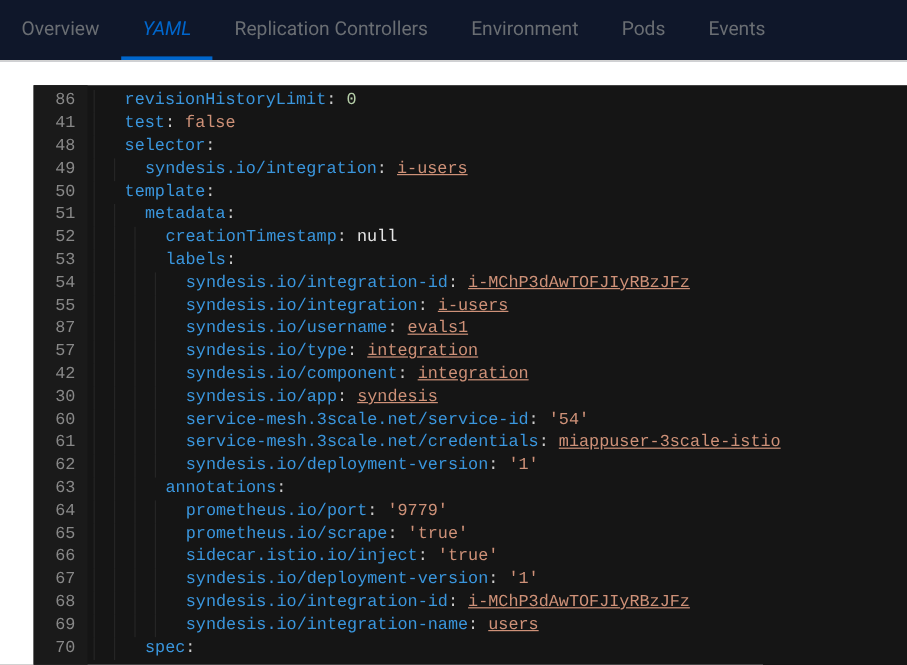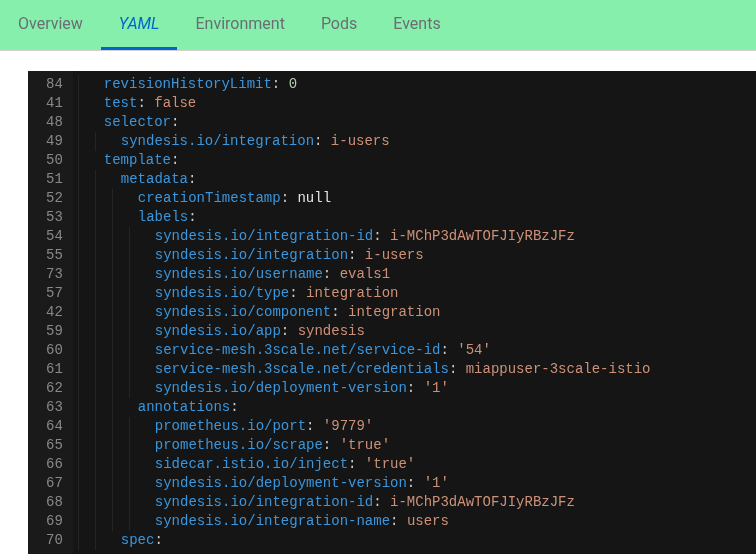--- a/index.html
+++ b/index.html
@@ -1,61 +1,62 @@
 <!DOCTYPE html>
 <html><head>
 <meta charset="utf-8">
 <style>
 * { margin: 0; padding: 0; box-sizing: border-box; }
 body { font-family: -apple-system, BlinkMacSystemFont, "Segoe UI", Roboto, sans-serif; background: #fff; width: 756px; height: 554px; overflow: hidden; }
-.tabs { display: flex; border-bottom: 1px solid #d2d2d2; background: #86efac; }
+.tabs { display: flex; border-bottom: 1px solid #d2d2d2; background: #0f172a; }
 .tab { padding: 14px 18px; font-size: 16px; color: #6a6e73; cursor: pointer; border-bottom: 3px solid transparent; }
 .tab.active { color: #0066cc; border-bottom-color: #0066cc; font-style: italic; }
 .code-area { background: #151515; margin: 20px 0 0 28px; height: 490px; display: flex; font-family: Menlo, Monaco, "Courier New", monospace; font-size: 14px; line-height: 19px; position: relative; }
 .gutter { background: #1a1a1a; padding: 4px 10px 4px 18px; text-align: right; color: #888; user-select: none; }
 .gutter .ln { height: 19px; }
 .code { padding: 4px 14px; white-space: pre; color: #d0d0d0; position: relative; }
 .code .line { height: 19px; display: flex; align-items: center; }
 .ind { display: inline-block; width: 17px; height: 19px; position: relative; }
 .ind::before { content: ""; position: absolute; left: -9px; top: 0; width: 1px; height: 19px; background: rgba(255,255,255,0.07); }
 .key { color: #3a96dd; }
 .num { color: #b5cea8; }
 .bool { color: #ce9178; }
 .null { color: #e5e5e5; }
-.val { color: #ce9178; }
+.val { color: #ce9178; text-decoration: underline; }
 .str { color: #ce9178; }
 .p { color: #cccccc; }
 </style>
 </head>
 <body>
 
 <div class="tabs">
   <div class="tab">Overview</div>
   <div class="tab active">YAML</div>
+  <div class="tab">Replication Controllers</div>
   <div class="tab">Environment</div>
   <div class="tab">Pods</div>
   <div class="tab">Events</div>
 </div>
 
 <div class="code-area">
   <div class="gutter" id="gutter">
-      <div class="ln">84</div>
+      <div class="ln">86</div>
       <div class="ln">41</div>
       <div class="ln">48</div>
       <div class="ln">49</div>
       <div class="ln">50</div>
       <div class="ln">51</div>
       <div class="ln">52</div>
       <div class="ln">53</div>
       <div class="ln">54</div>
       <div class="ln">55</div>
-      <div class="ln">73</div>
+      <div class="ln">87</div>
       <div class="ln">57</div>
       <div class="ln">42</div>
-      <div class="ln">59</div>
+      <div class="ln">30</div>
       <div class="ln">60</div>
       <div class="ln">61</div>
       <div class="ln">62</div>
       <div class="ln">63</div>
       <div class="ln">64</div>
       <div class="ln">65</div>
       <div class="ln">66</div>
       <div class="ln">67</div>
       <div class="ln">68</div>
       <div class="ln">69</div>

